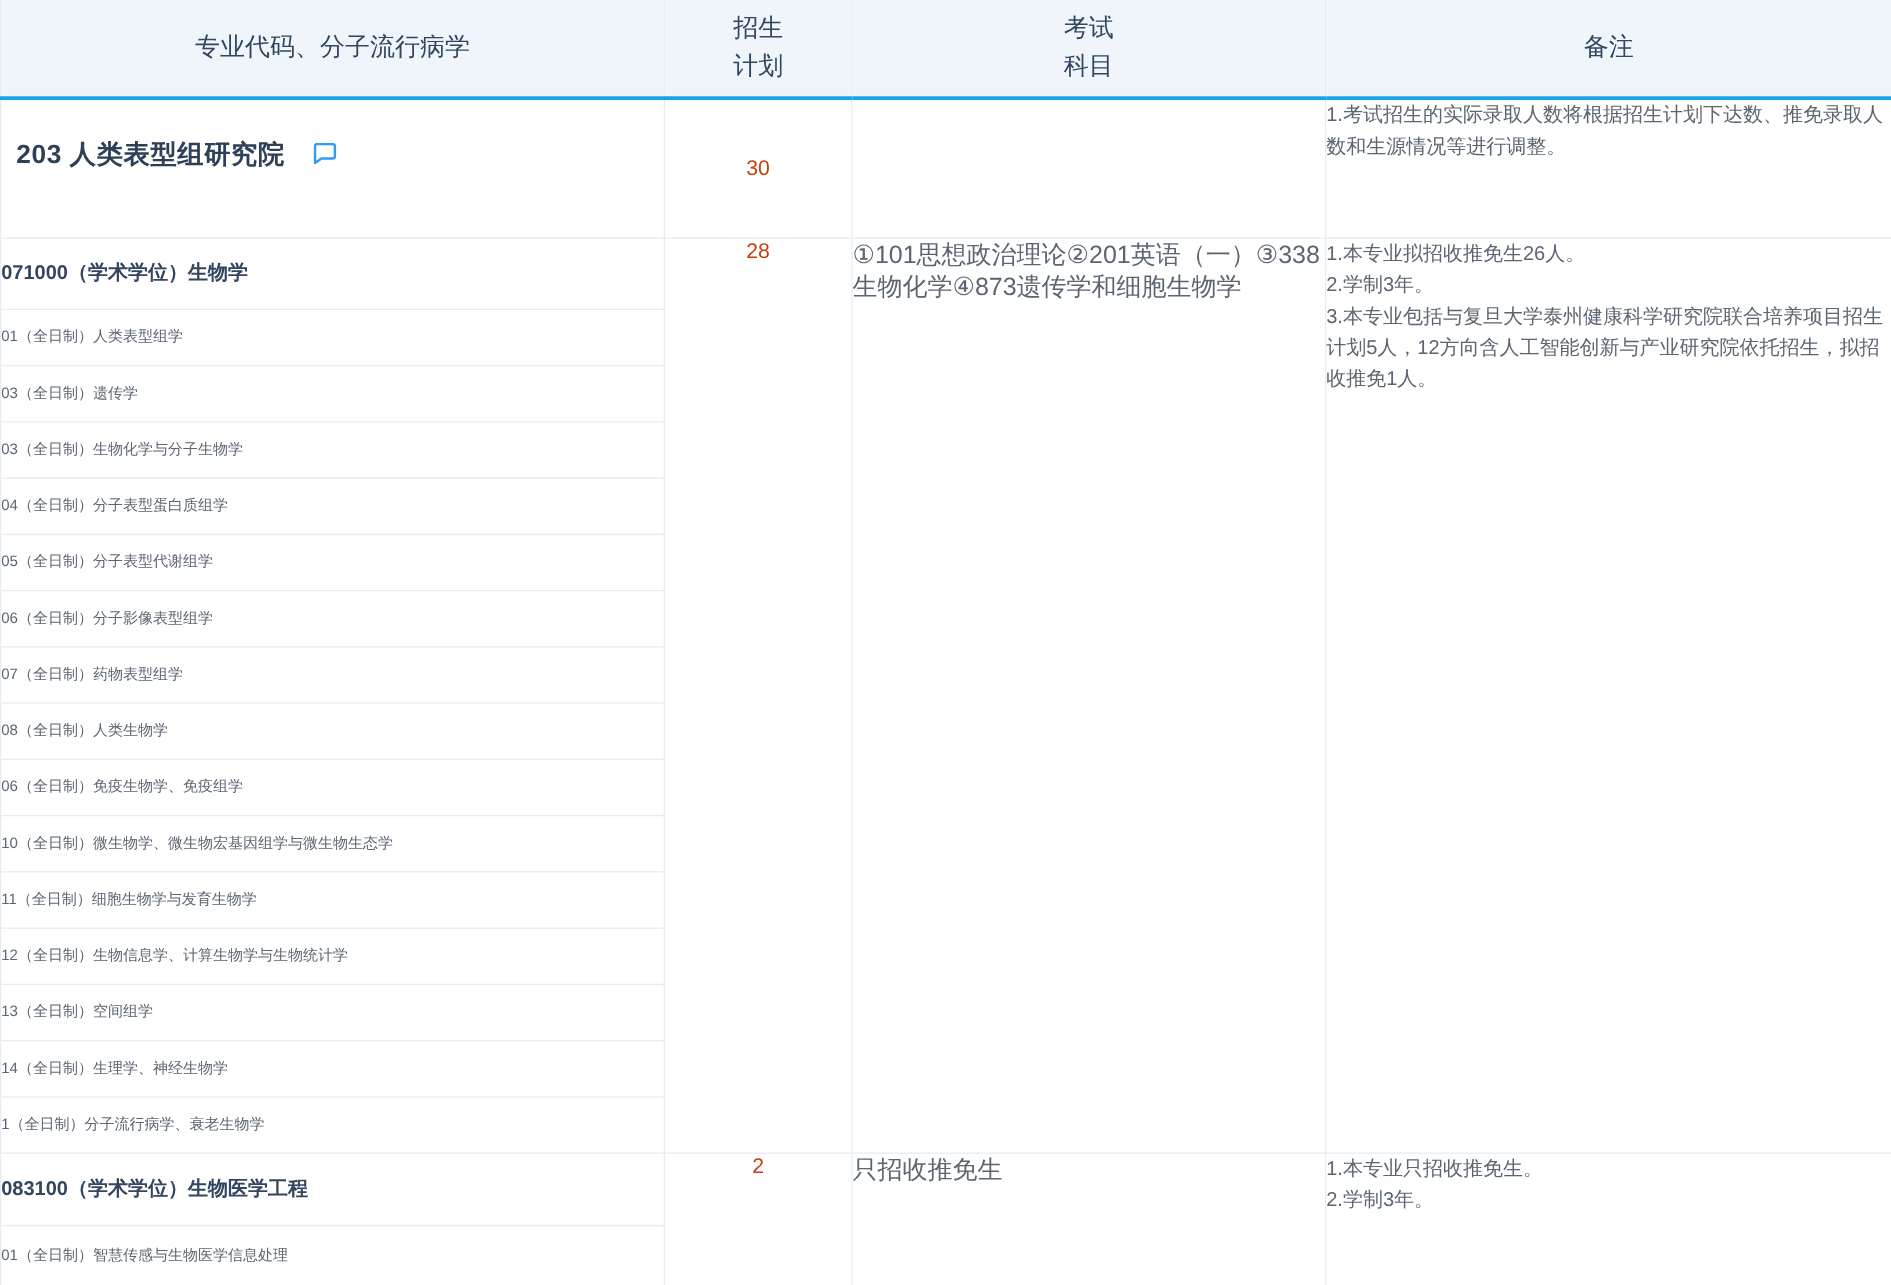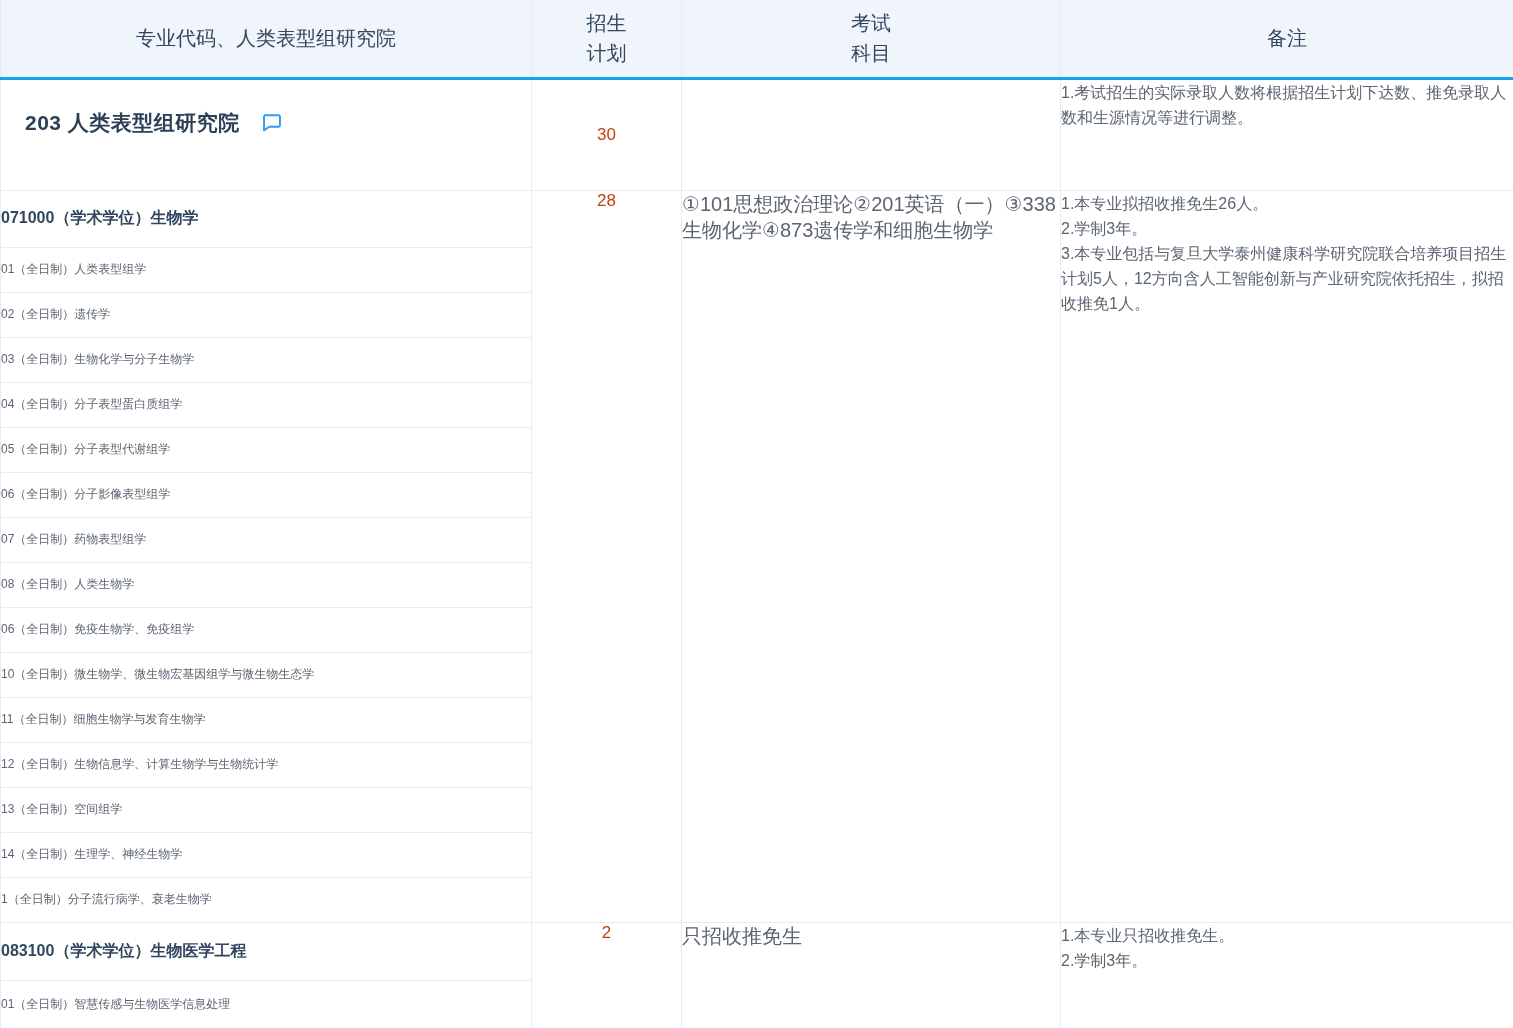--- a/index.html
+++ b/index.html
@@ -43,21 +43,21 @@
   tr.r-institute{height:112px;}
   tr.r-major{height:57px;}
   tr.r-major2{height:58px;}
   tr.r-dir{height:45px;}
   tr.r-dir-last{height:48px;}
 
   
   .c-program{vertical-align:middle;}
   .inst-wrap{
     display:flex;align-items:center;gap:20px;
-    padding:0 12px 24px 24px;
+    padding:0 12px 24px 12px;
   }
   .inst-title{
     font-size:21px;font-weight:700;color:#2e4057;
     letter-spacing:0.5px;
   }
   .bubble{display:inline-flex;align-items:center;cursor:pointer;}
   .cell-major{
     font-size:16px;font-weight:700;color:var(--text-dark);
     padding-left:24px;
   }
@@ -94,21 +94,21 @@
 <table class="adm">
   <colgroup>
     <col style="width:531px">
     <col style="width:150px">
     <col style="width:379px">
     <col style="width:453px">
   </colgroup>
   <thead>
     <tr class="r-head">
       <th>
-        <span>专业代码、人类表型组研究院</span>
+        <span>专业代码、分子流行病学</span>
       </th>
       <th>
         <div>招生</div>
         <div>计划</div>
       </th>
       <th>
         <div>考试</div>
         <div>科目</div>
       </th>
       <th>
@@ -146,21 +146,21 @@
         <div class="remark-line">1.本专业拟招收推免生26人。</div>
         <div class="remark-line">2.学制3年。</div>
         <div class="remark-line">3.本专业包括与复旦大学泰州健康科学研究院联合培养项目招生计划5人，12方向含人工智能创新与产业研究院依托招生，拟招收推免1人。</div>
       </td>
     </tr>
 
     <tr class="r-dir">
         <td class="c-program cell-dir">01（全日制）人类表型组学</td>
       </tr>
     <tr class="r-dir">
-        <td class="c-program cell-dir">02（全日制）遗传学</td>
+        <td class="c-program cell-dir">03（全日制）遗传学</td>
       </tr>
     <tr class="r-dir">
         <td class="c-program cell-dir">03（全日制）生物化学与分子生物学</td>
       </tr>
     <tr class="r-dir">
         <td class="c-program cell-dir">04（全日制）分子表型蛋白质组学</td>
       </tr>
     <tr class="r-dir">
         <td class="c-program cell-dir">05（全日制）分子表型代谢组学</td>
       </tr>

